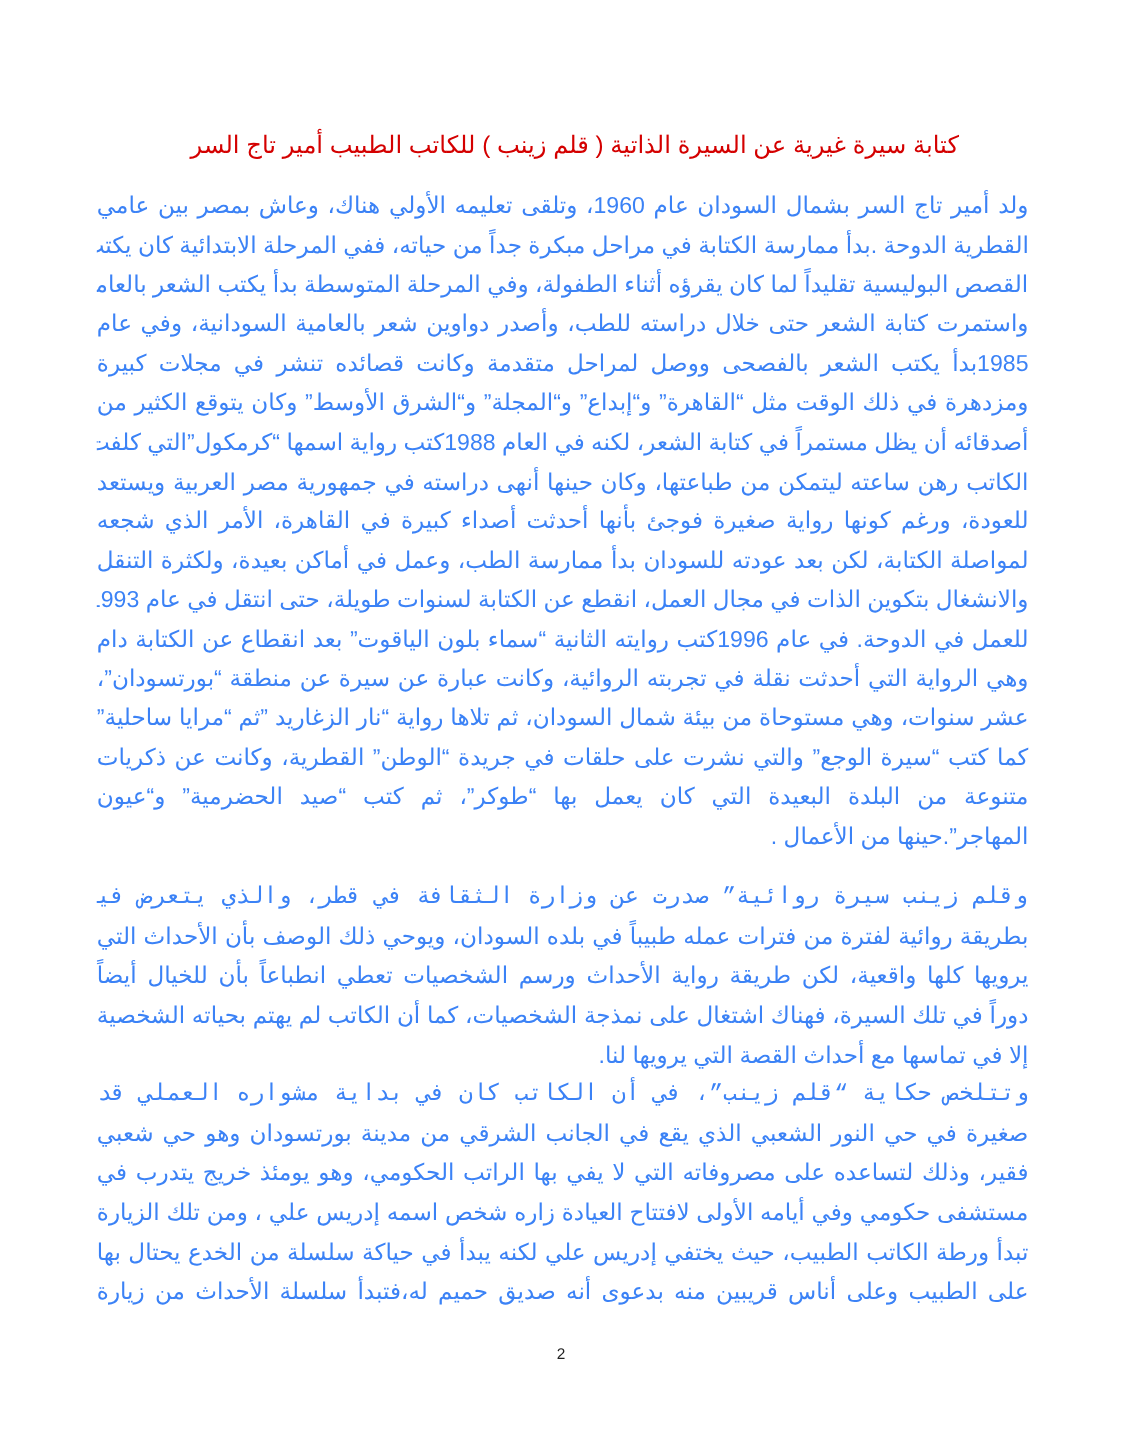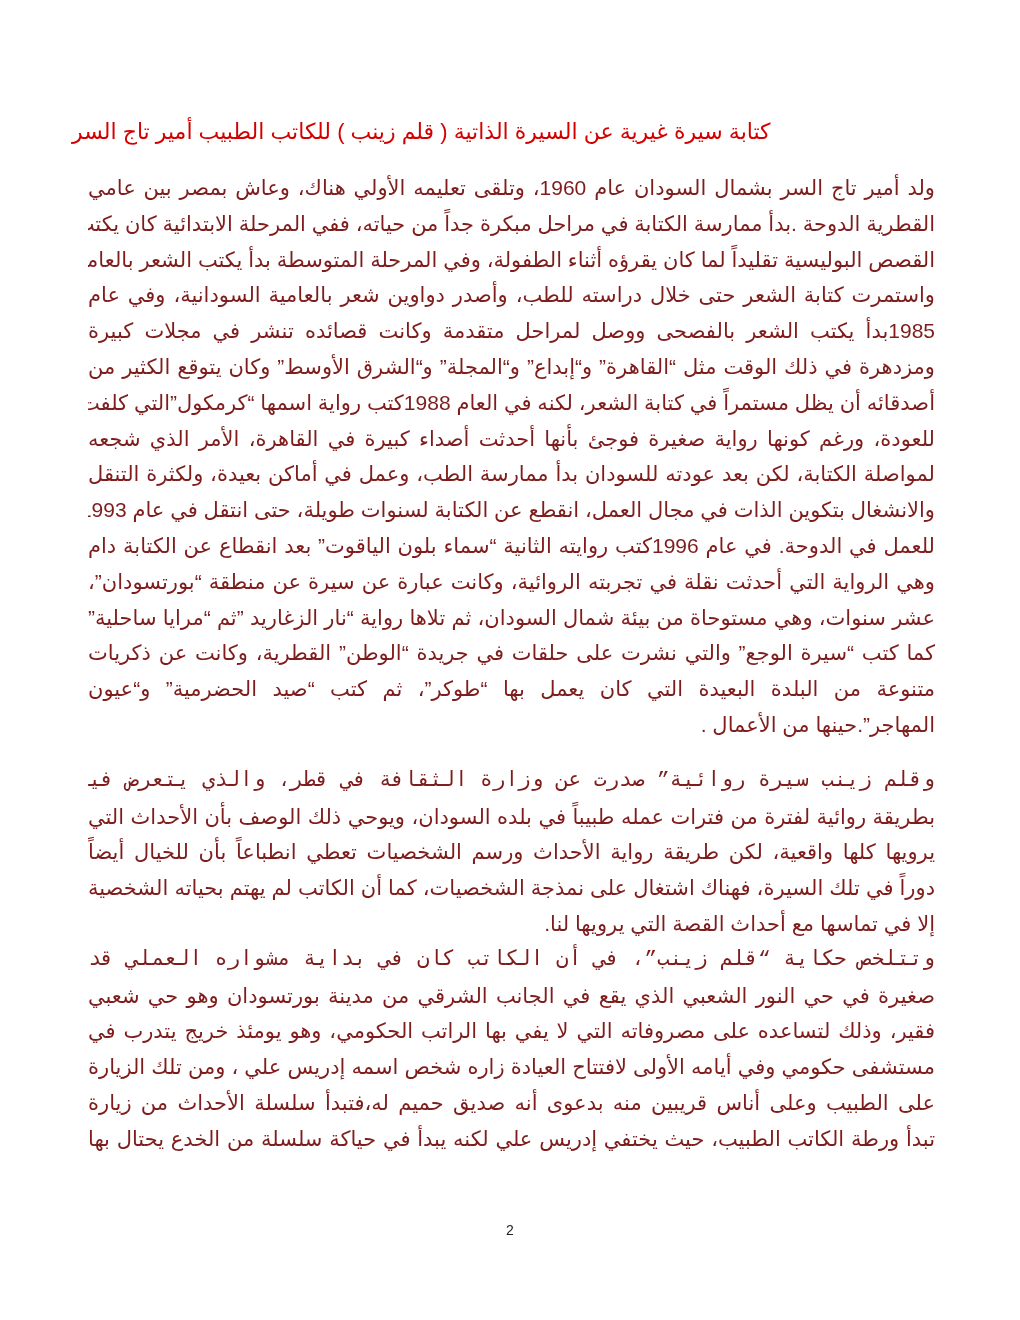--- a/index.html
+++ b/index.html
@@ -2,30 +2,30 @@
 <html><head>
 <meta charset="utf-8">
 <style>
   html, body { margin: 0; padding: 0; background: #ffffff; }
   body { width: 1020px; height: 1320px; position: relative; overflow: hidden; }
   .page {
     position: absolute; left: 0; top: 0; width: 1020px; height: 1320px;
     background: #fff;
   }
   .title {
-    position: absolute; top: 116px; left: 72px; width: 847px;
-    text-align: left; direction: rtl;
+    position: absolute; top: 116px; left: 99px; width: 847px;
+    text-align: center; direction: rtl;
     font-family: "Liberation Sans", "DejaVu Sans", sans-serif;
     font-size: 22px; color: #d40000; line-height: 32px;
   }
   .body {
     position: absolute; top: 170px; left: 88px; width: 847px;
     direction: rtl; text-align: justify; text-align-last: right;
     font-family: "Liberation Sans", "DejaVu Sans", sans-serif;
-    font-size: 21px; color: #7f1d1d; line-height: 35.8px;
+    font-size: 21px; color: #3b82f6; line-height: 35.8px;
   }
   .line { display: block; white-space: nowrap; text-align: justify; text-align-last: justify; height: 35.8px; overflow: hidden; }
   .line.last { text-align-last: right; }
   .line.indent { text-align-last: center; text-align: left; font-family: Liberation Mono, monospace; }
   .gap { display: block; height: 20px; }
   .pagenum {
     position: absolute; top: 1222px; left: 0; width: 1020px; text-align: center;
     font-family: "Liberation Sans", "DejaVu Sans", sans-serif; font-size: 14px; color: #222;
   }
 </style>
@@ -37,20 +37,21 @@
 
   <div class="body">
     <div id="p1">
         <span class="line">ولد أمير تاج السر بشمال السودان عام 1960، وتلقى تعليمه الأولي هناك، وعاش بمصر بين عامي</span>
         <span class="line">القطرية الدوحة .بدأ ممارسة الكتابة في مراحل مبكرة جداً من حياته، ففي المرحلة الابتدائية كان يكتب</span>
         <span class="line">القصص البوليسية تقليداً لما كان يقرؤه أثناء الطفولة، وفي المرحلة المتوسطة بدأ يكتب الشعر بالعامية،</span>
         <span class="line">واستمرت كتابة الشعر حتى خلال دراسته للطب، وأصدر دواوين شعر بالعامية السودانية، وفي عام</span>
         <span class="line">1985بدأ يكتب الشعر بالفصحى ووصل لمراحل متقدمة وكانت قصائده تنشر في مجلات كبيرة</span>
         <span class="line">ومزدهرة في ذلك الوقت مثل “القاهرة” و“إبداع” و“المجلة” و“الشرق الأوسط” وكان يتوقع الكثير من</span>
         <span class="line">أصدقائه أن يظل مستمراً في كتابة الشعر، لكنه في العام 1988كتب رواية اسمها “كرمكول”التي كلفت</span>
+        <span class="line">الكاتب رهن ساعته ليتمكن من طباعتها، وكان حينها أنهى دراسته في جمهورية مصر العربية ويستعد</span>
         <span class="line">للعودة، ورغم كونها رواية صغيرة فوجئ بأنها أحدثت أصداء كبيرة في القاهرة، الأمر الذي شجعه</span>
         <span class="line">لمواصلة الكتابة، لكن بعد عودته للسودان بدأ ممارسة الطب، وعمل في أماكن بعيدة، ولكثرة التنقل</span>
         <span class="line">والانشغال بتكوين الذات في مجال العمل، انقطع عن الكتابة لسنوات طويلة، حتى انتقل في عام  1993</span>
         <span class="line">للعمل في الدوحة. في عام  1996كتب روايته الثانية “سماء بلون الياقوت” بعد انقطاع عن الكتابة دام</span>
         <span class="line">وهي الرواية التي أحدثت نقلة في تجربته الروائية، وكانت عبارة عن سيرة عن منطقة “بورتسودان”،</span>
         <span class="line">عشر سنوات، وهي مستوحاة من بيئة شمال السودان، ثم تلاها رواية “نار الزغاريد ”ثم “مرايا ساحلية”</span>
         <span class="line">كما كتب “سيرة الوجع” والتي نشرت على حلقات في جريدة “الوطن” القطرية، وكانت عن ذكريات</span>
         <span class="line">متنوعة من البلدة البعيدة التي كان يعمل بها “طوكر”، ثم كتب “صيد الحضرمية” و“عيون</span>
         <span class="line last">المهاجر”.حينها من الأعمال  .</span>
       </div>
@@ -60,19 +61,19 @@
         <span class="line">بطريقة روائية لفترة من فترات عمله طبيباً في بلده السودان، ويوحي ذلك الوصف بأن الأحداث التي</span>
         <span class="line">يرويها كلها واقعية، لكن طريقة رواية الأحداث ورسم الشخصيات تعطي انطباعاً بأن للخيال أيضاً</span>
         <span class="line">دوراً في تلك السيرة، فهناك اشتغال على نمذجة الشخصيات، كما أن الكاتب لم يهتم بحياته الشخصية</span>
         <span class="line last">إلا في تماسها مع أحداث القصة التي يرويها لنا.</span>
       </div>
     <div id="p3">
         <span class="line indent">وتتلخص حكاية “قلم زينب”، في أن الكاتب كان في بداية مشواره العملي قد افتتح عيادة</span>
         <span class="line">صغيرة في حي النور الشعبي الذي يقع في الجانب الشرقي من مدينة بورتسودان وهو حي شعبي</span>
         <span class="line">فقير، وذلك لتساعده على مصروفاته التي لا يفي بها الراتب الحكومي، وهو يومئذ خريج يتدرب في</span>
         <span class="line">مستشفى حكومي وفي أيامه الأولى لافتتاح العيادة زاره شخص اسمه إدريس علي ، ومن تلك الزيارة</span>
+        <span class="line">تبدأ ورطة الكاتب الطبيب، حيث يختفي إدريس علي لكنه يبدأ في حياكة سلسلة من الخدع يحتال بها</span>
         <span class="line">على الطبيب وعلى أناس قريبين منه بدعوى أنه صديق حميم له،فتبدأ سلسلة الأحداث من زيارة</span>
-        <span class="line">تبدأ ورطة الكاتب الطبيب، حيث يختفي إدريس علي لكنه يبدأ في حياكة سلسلة من الخدع يحتال بها</span>
       </div>
   </div>
 
   <div class="pagenum">2</div>
 </div>
 
 </body></html>

